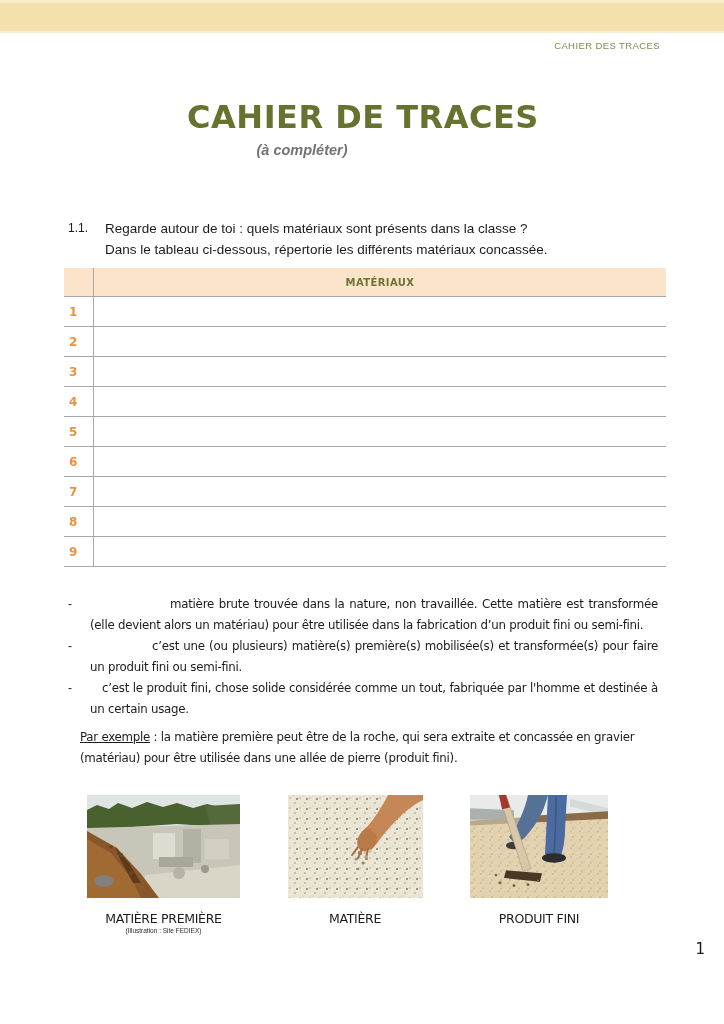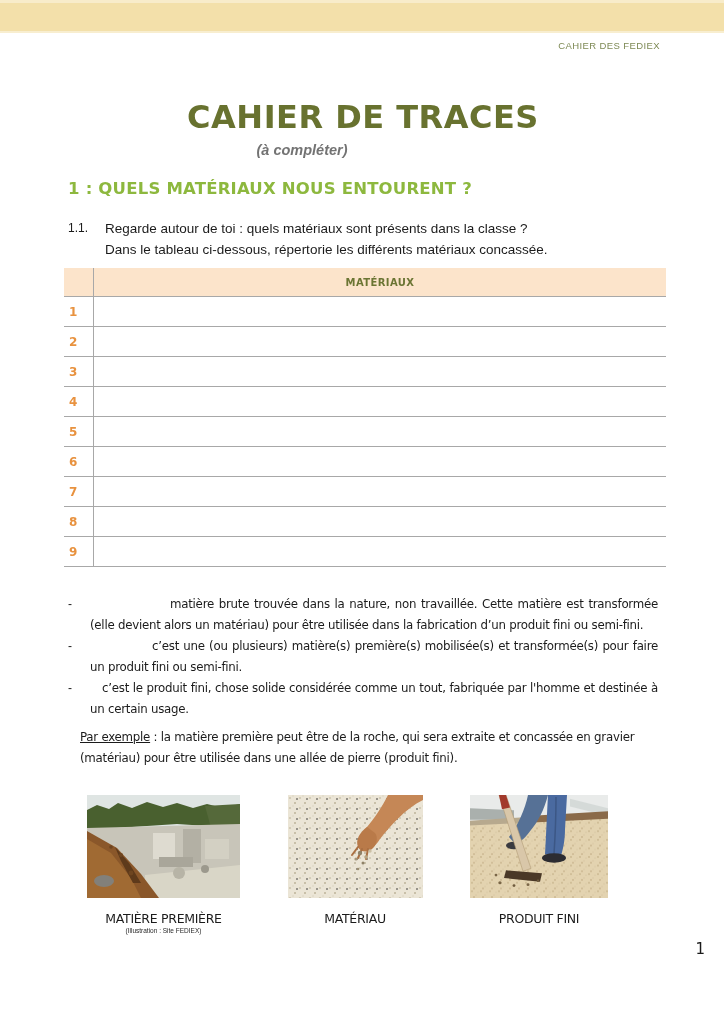--- a/index.html
+++ b/index.html
@@ -81,27 +81,26 @@
 
   .page-number { position:absolute; top:940px; right:19px; font-size:15px; font-family:"DejaVu Sans", sans-serif; }
 </style>
 </head>
 <body>
 
 <div class="page">
 
   <div class="top-band"></div>
 
-  <div class="running-header">CAHIER DES FEDIEX</div>
+  <div class="running-header">CAHIER DES TRACES</div>
 
   <h1 class="doc-title">CAHIER DE TRACES</h1>
 
   <div class="subtitle">(à compléter)</div>
 
-  <h2 class="section-heading">1 : QUELS MATÉRIAUX NOUS ENTOURENT ?</h2>
 
   <div class="exercise">
     <span class="ex-num">1.1.</span>
     <div class="ex-text">
       <div>Regarde autour de toi : quels matériaux sont présents dans la classe ?</div>
       <div>Dans le tableau ci-dessous, répertorie les différents matériaux concassée.</div>
     </div>
   </div>
 
   <table class="materials-table">
@@ -213,21 +212,21 @@
           <path d="M79 32 C72 37 67 45 70 52 C73 58 81 58 86 52 C89 48 90 42 87 38 Z" fill="#b97a49"></path>
           <path d="M70 52 L64 60 M74 54 L70 63 M80 54 L78 64" stroke="#a96f42" stroke-width="2" fill="none" stroke-linecap="round"></path>
           <circle cx="72" cy="58" r="2.2" fill="#8f8268"></circle>
           <circle cx="78" cy="62" r="1.8" fill="#b5a583"></circle>
           <circle cx="68" cy="64" r="1.6" fill="#a39478"></circle>
           <circle cx="75" cy="68" r="1.5" fill="#8f8268"></circle>
           <circle cx="82" cy="56" r="1.7" fill="#cbbfa4"></circle>
           <circle cx="70" cy="74" r="1.3" fill="#9c8e72"></circle>
         </svg>
       </div>
-      <figcaption>MATÉRIAU</figcaption>
+      <figcaption>MATIÈRE</figcaption>
       <div class="fig-subcaption"></div>
     </figure>
 
     <figure class="figure">
       <div class="photo photo-rake">
         <svg viewBox="0 0 138 108" preserveAspectRatio="none" aria-hidden="true">
           <defs>
             <pattern id="gspeck" width="9" height="9" patternUnits="userSpaceOnUse">
               <rect width="9" height="9" fill="#e3d3b0"></rect>
               <circle cx="2" cy="2" r="0.9" fill="#c8b58e"></circle>

